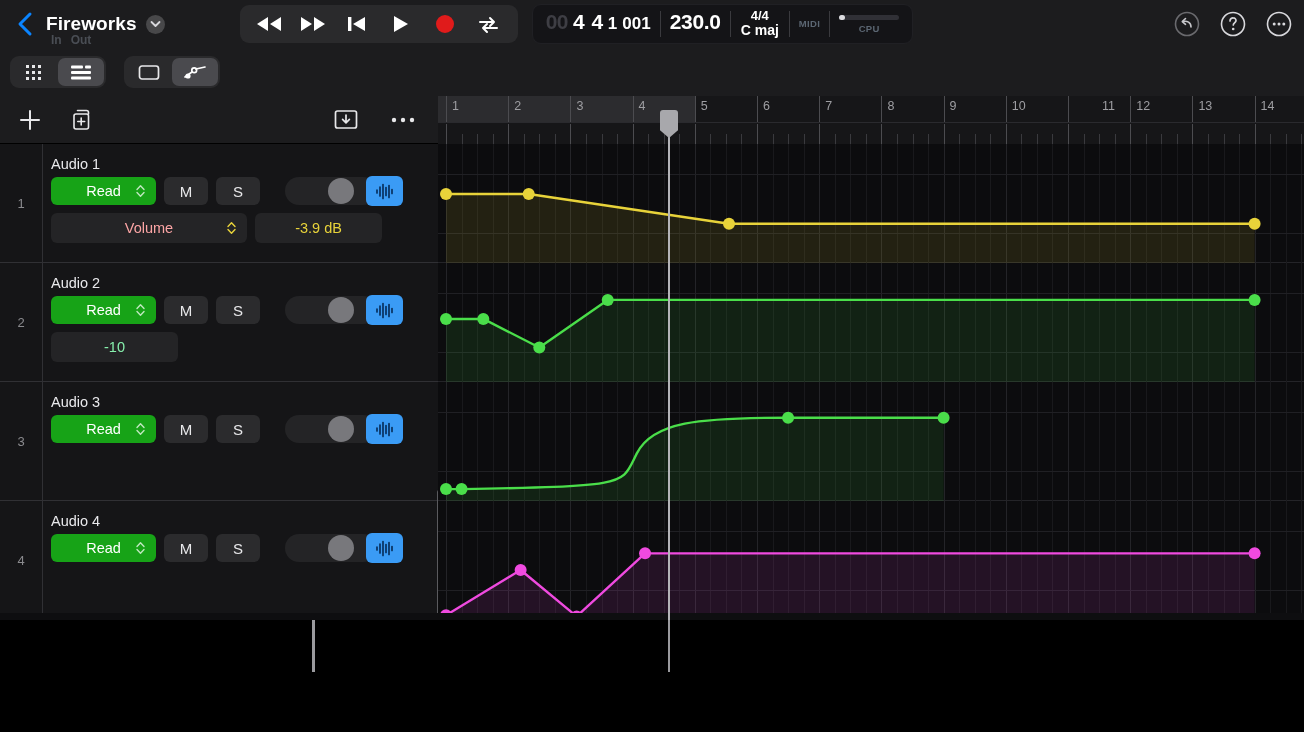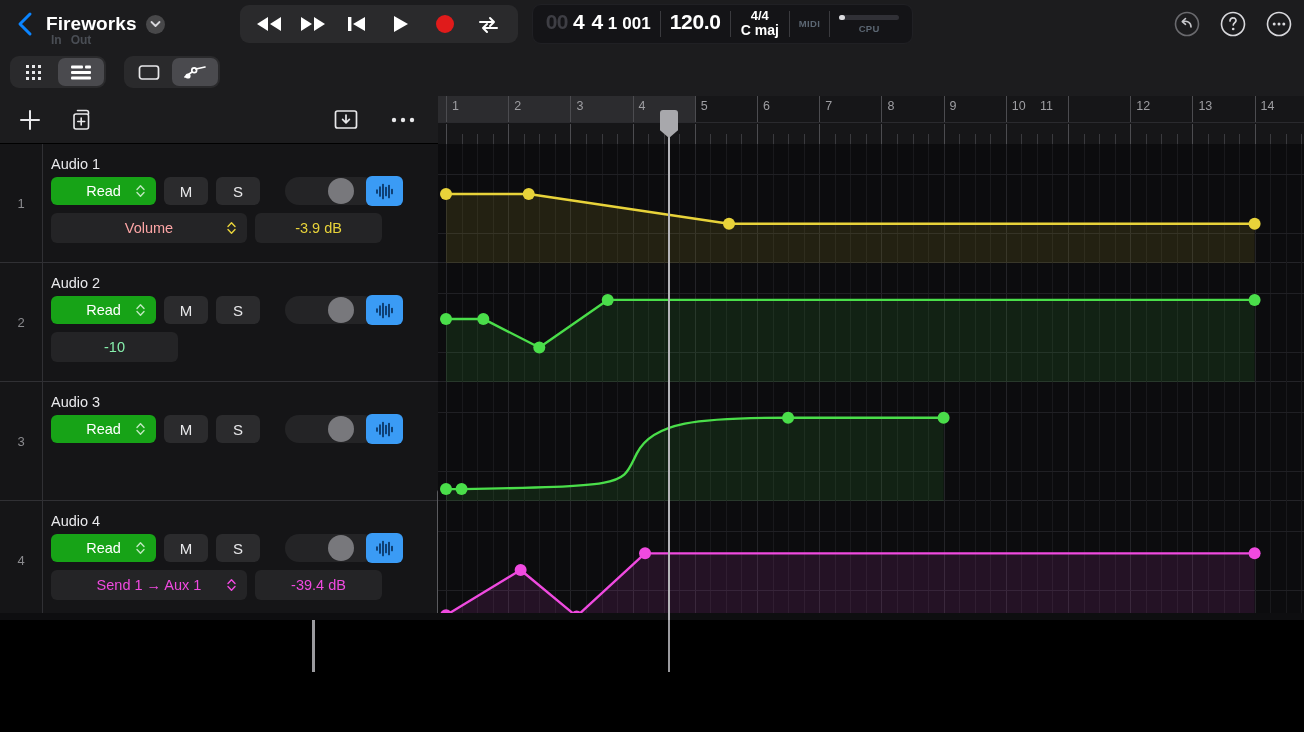--- a/index.html
+++ b/index.html
@@ -206,21 +206,21 @@
     <div class="lcd">
       <div class="lcd-seg">
         <span class="lcd-dim">00</span>
         <span class="lcd-big" style="margin-left:5px">4</span>
         <span class="lcd-big" style="margin-left:7px">4</span>
         <span class="lcd-mid">1</span>
         <span class="lcd-mid">001</span>
       </div>
       <div class="lcd-div"></div>
       <div class="lcd-seg">
-        <span class="lcd-big">120.0</span>
+        <span class="lcd-big">230.0</span>
       </div>
       <div class="lcd-div"></div>
       <div class="lcd-stack">
         <span class="a">4/4</span>
         <span class="b">C maj</span>
       </div>
       <div class="lcd-div"></div>
       <div class="lcd-io">
         <div class="row1">
           <span class="gray">In</span>
@@ -527,30 +527,20 @@
   <g stroke="#08305e" stroke-width="1.7" stroke-linecap="round">
    <path d="M2 7 V10"></path>
                 <path d="M5 4 V13"></path>
                 <path d="M8 1.5 V15.5"></path>
                 <path d="M11 4.5 V12.5"></path>
    <path d="M14 2.5 V14.5"></path>
                 <path d="M17 6.5 V10.5"></path>
               </g>
             </svg>
           </div>
-    <div class="row2">
-      <div class="param">
-        <span style="color:#f04ae0">Send 1 → Aux 1</span>
-        <svg class="ch" width="11" height="15" viewBox="0 0 11 15">
-  <polyline points="2,6 5.5,2.3 9,6" fill="none" stroke="#f04ae0" stroke-width="1.4" stroke-linecap="round" stroke-linejoin="round"></polyline>
-  <polyline points="2,9 5.5,12.7 9,9" fill="none" stroke="#f04ae0" stroke-width="1.4" stroke-linecap="round" stroke-linejoin="round"></polyline>
-              </svg>
-      </div>
-      <div class="pval" style="color:#f04ae0">-39.4 dB</div>
-    </div>
         </div>
       </div>
   </div>
   <div class="hscroll"></div>
 
   <div class="ruler" id="ruler">
       <div class="cycle" style="width:256.8px"></div>
    <div class="sep"></div>
       <div class="bar" style="left:8px"></div>
      <div class="btick" style="left:8px"></div>
@@ -607,21 +597,21 @@
       <div class="tick" style="left:536.7px"></div>
       <div class="tick" style="left:552.25px"></div>
       <div class="bar" style="left:567.8000000000001px"></div>
      <div class="btick" style="left:567.8000000000001px"></div>
      <div class="lbl" style="left:573.8000000000001px">10</div>
       <div class="tick" style="left:583.35px"></div>
       <div class="tick" style="left:598.9000000000001px"></div>
       <div class="tick" style="left:614.45px"></div>
       <div class="bar" style="left:630px"></div>
      <div class="btick" style="left:630px"></div>
-     <div class="lbl" style="left:602px">11</div>
+     <div class="lbl" style="left:664px">11</div>
       <div class="tick" style="left:645.55px"></div>
       <div class="tick" style="left:661.1px"></div>
       <div class="tick" style="left:676.65px"></div>
       <div class="bar" style="left:692.2px"></div>
      <div class="btick" style="left:692.2px"></div>
      <div class="lbl" style="left:698.2px">12</div>
       <div class="tick" style="left:707.75px"></div>
       <div class="tick" style="left:723.3000000000001px"></div>
       <div class="tick" style="left:738.85px"></div>
       <div class="bar" style="left:754.4000000000001px"></div>

